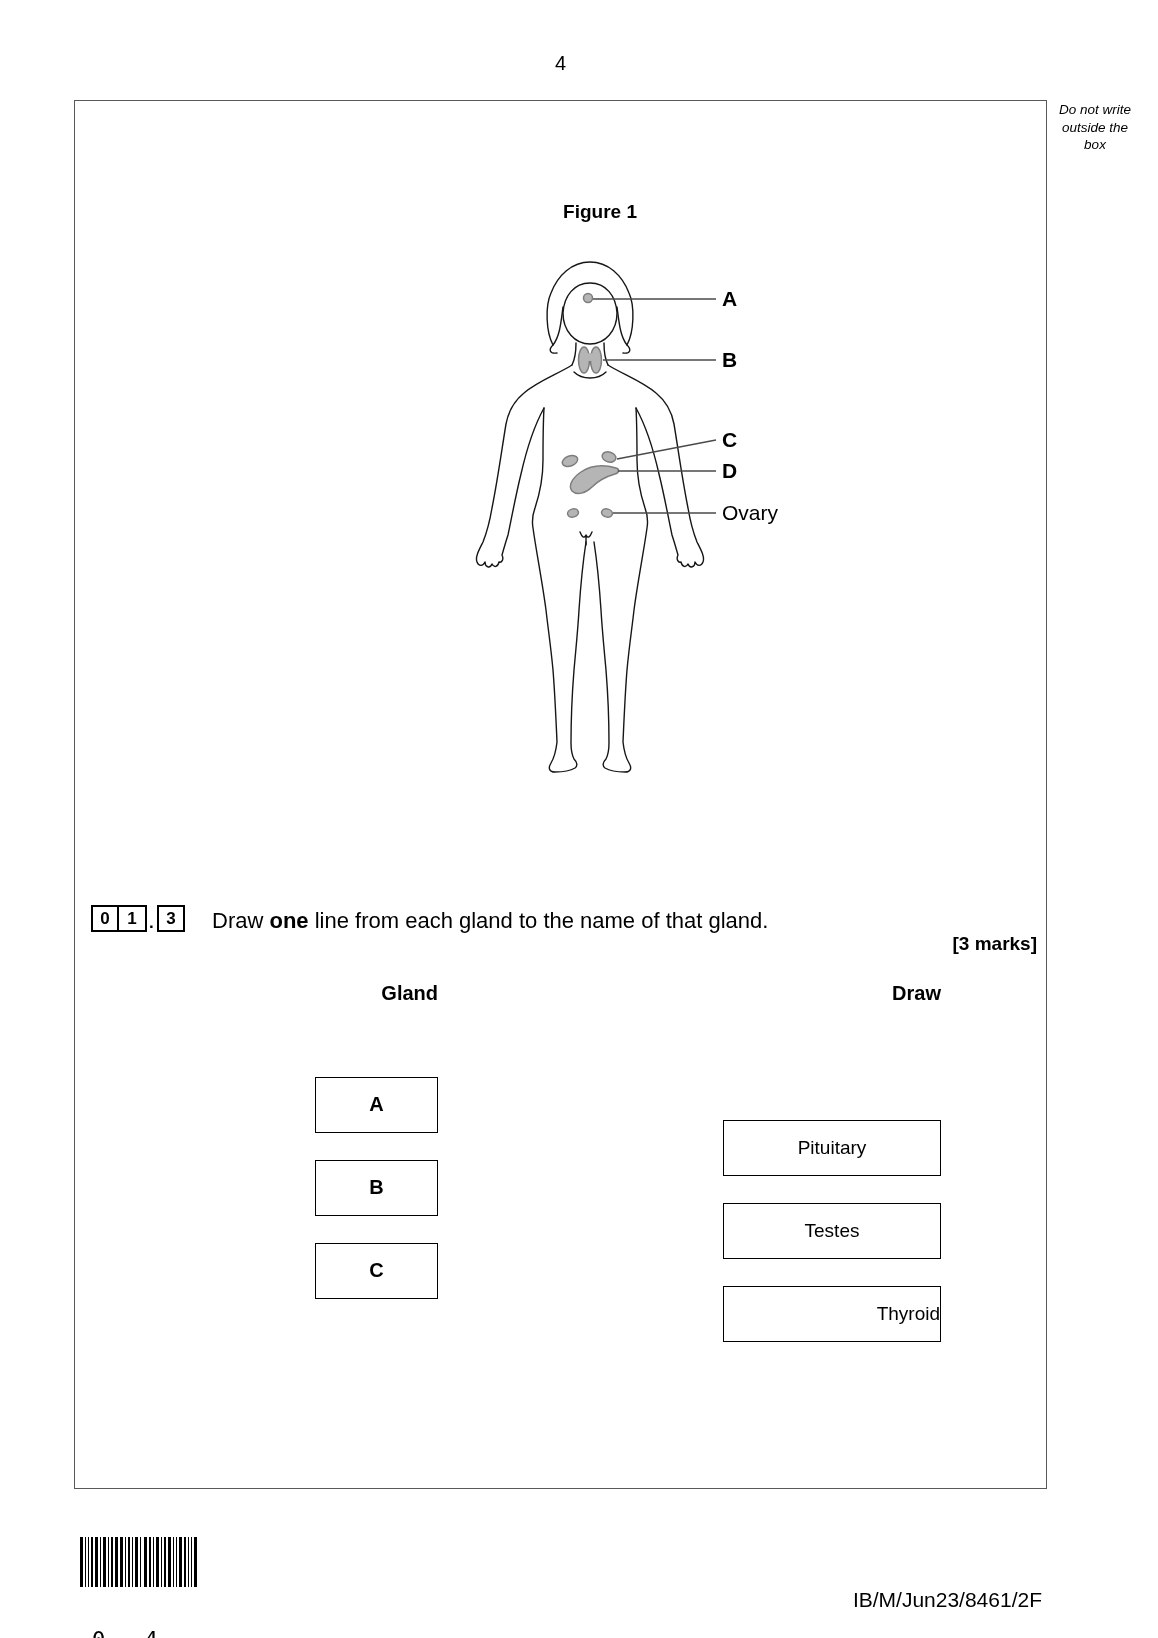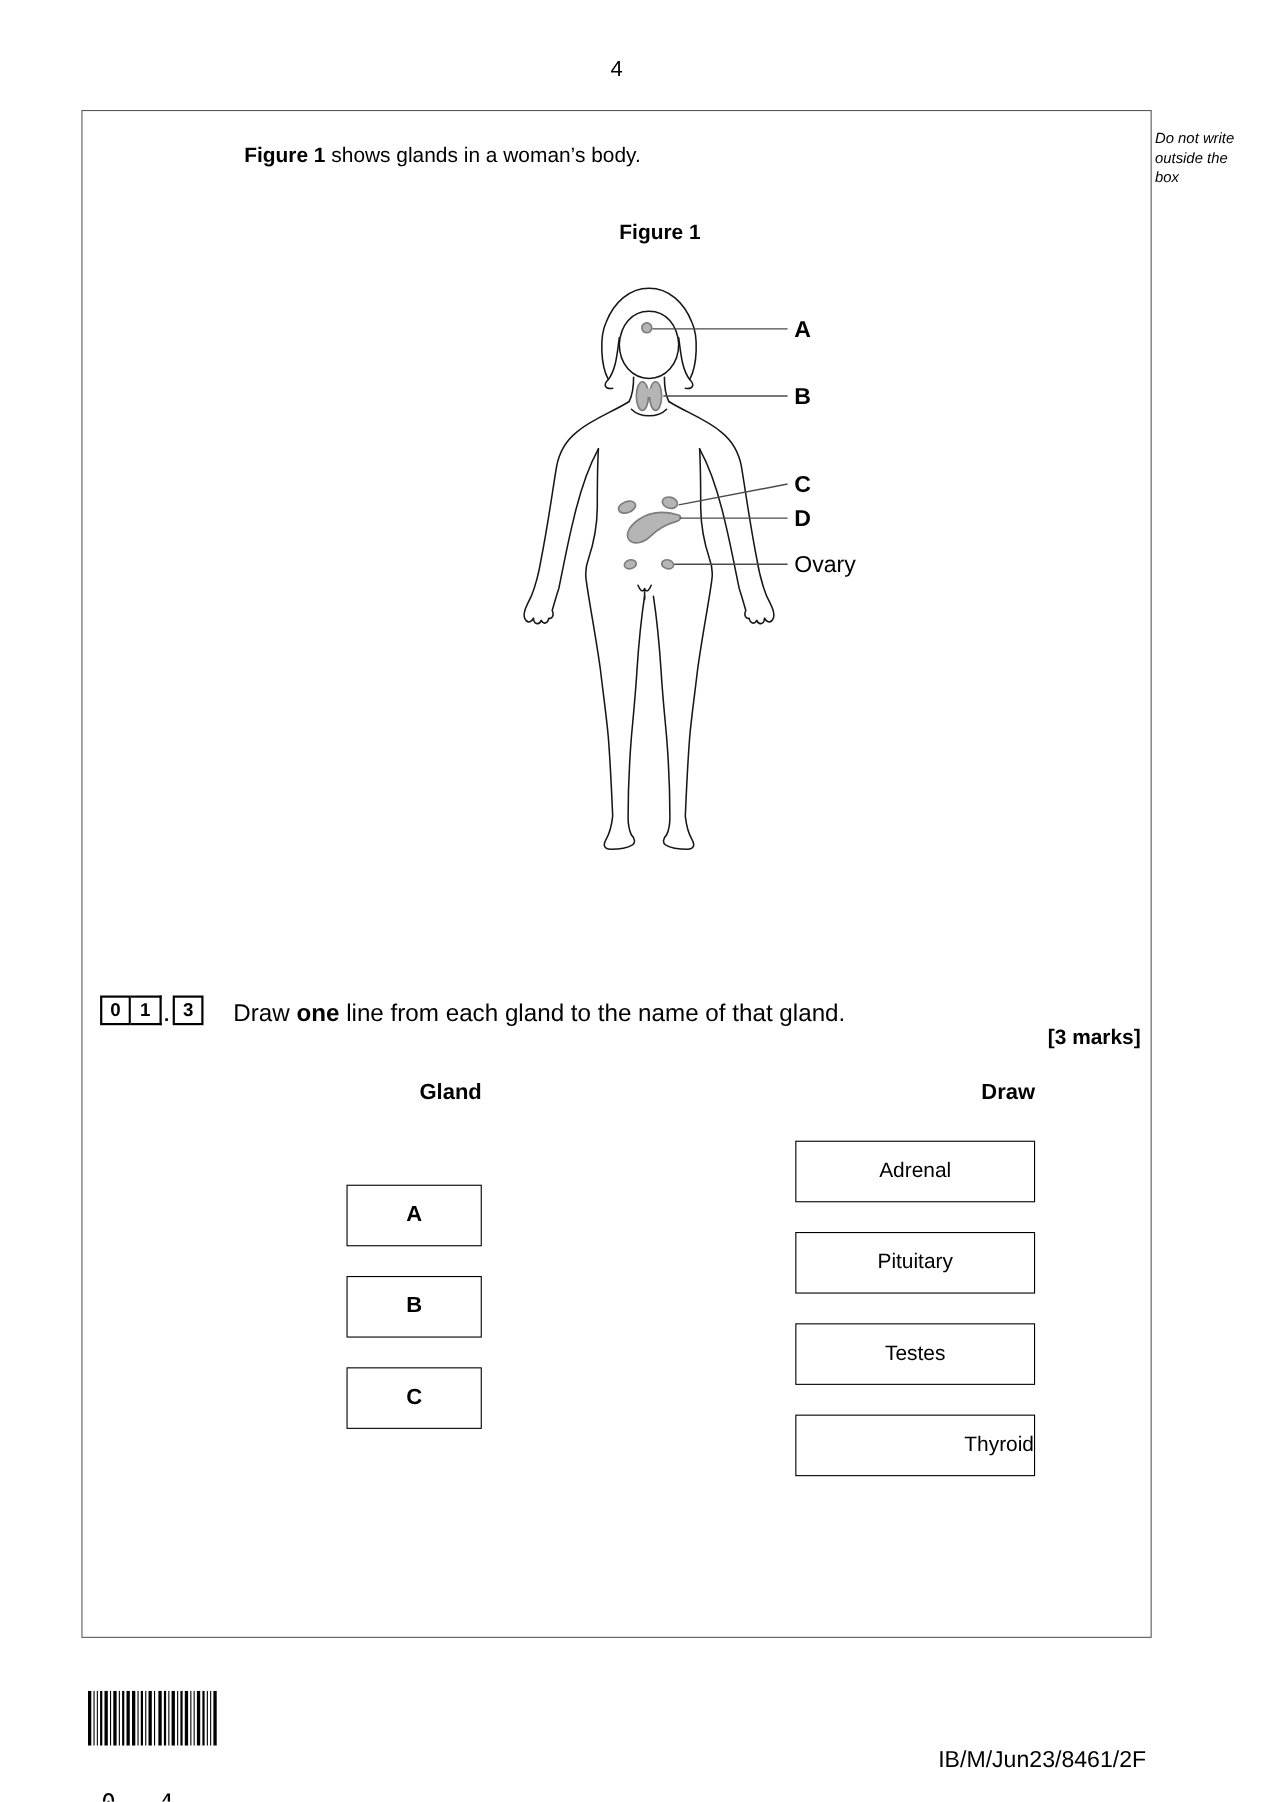--- a/index.html
+++ b/index.html
@@ -24,21 +24,21 @@
     left: 74px; top: 100px;
     width: 973px; height: 1389px;
     border: 1.5px solid #595959;
   }
   .side-note {
     position: absolute;
     left: 1050px; top: 101px; width: 90px;
     font-style: italic;
     font-size: 13.5px;
     line-height: 1.3;
-    margin-top: 16px;
+    text-align: center;
   }
   .intro-text {
     position: absolute;
     left: 222px; top: 131px;
     font-size: 19px;
   }
   .bold { font-weight: bold; }
   .figure-title {
     position: absolute;
     left: 450px; top: 201px; width: 300px;
@@ -131,21 +131,20 @@
 <body>
 
 <div class="page">
 
   <div class="page-number">4</div>
 
   <div class="main-box"></div>
 
   <div class="side-note">Do not write outside the box</div>
 
-  <div class="intro-text"><span class="bold">Figure 1</span><span> shows glands in a woman’s body.</span></div>
 
   <div class="figure-title">Figure 1</div>
 
   <svg class="figure-svg" width="340" height="540" viewBox="0 0 340 540">
 
     <path class="outline" d="M 107 103 C 100 104, 98 100, 103 95 C 96 82, 95 56, 101 43 C 108 25, 122 12, 140 12 C 158 12, 172 25, 179 43 C 185 56, 184 82, 177 95 C 182 100, 180 104, 173 103"></path>
     <path class="outline" d="M 113 57 C 111 72, 110 86, 103 95"></path>
     <path class="outline" d="M 167 57 C 169 72, 170 86, 177 95"></path>
 
     <path class="outline-fill" d="M 140 33 C 124 33, 114 46, 113 63 C 113 81, 125 94, 140 94 C 155 94, 167 81, 167 63 C 166 46, 156 33, 140 33 Z"></path>
@@ -202,21 +201,20 @@
 
   <div class="marks-label">[3 marks]</div>
 
   <div class="col-header gland">Gland</div>
   <div class="col-header name">Draw</div>
 
   <div class="match-box gland-box g-a">A</div>
   <div class="match-box gland-box g-b">B</div>
   <div class="match-box gland-box g-c">C</div>
 
-  <div class="match-box name-box n-0">Adrenal</div>
   <div class="match-box name-box n-1">Pituitary</div>
   <div class="match-box name-box n-2">Testes</div>
   <div class="match-box name-box n-3">Thyroid</div>
 
   <svg class="barcode" width="122" height="50" viewBox="0 0 122 50">
     <g fill="#000">
       <rect x="0" y="0" width="3" height="50"></rect>
       <rect x="5" y="0" width="1" height="50"></rect>
       <rect x="8" y="0" width="1" height="50"></rect>
       <rect x="11" y="0" width="2" height="50"></rect>

